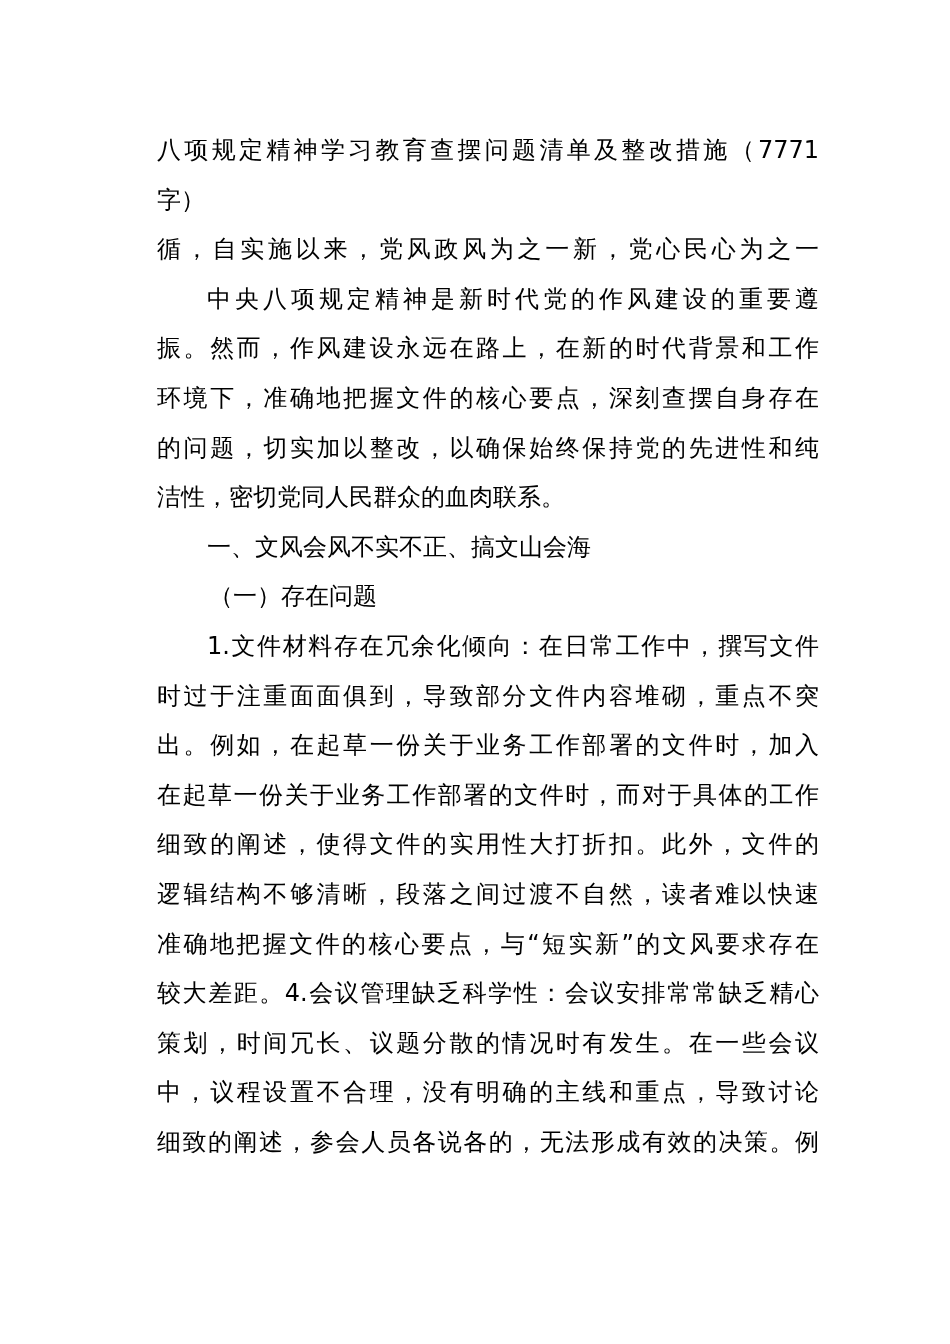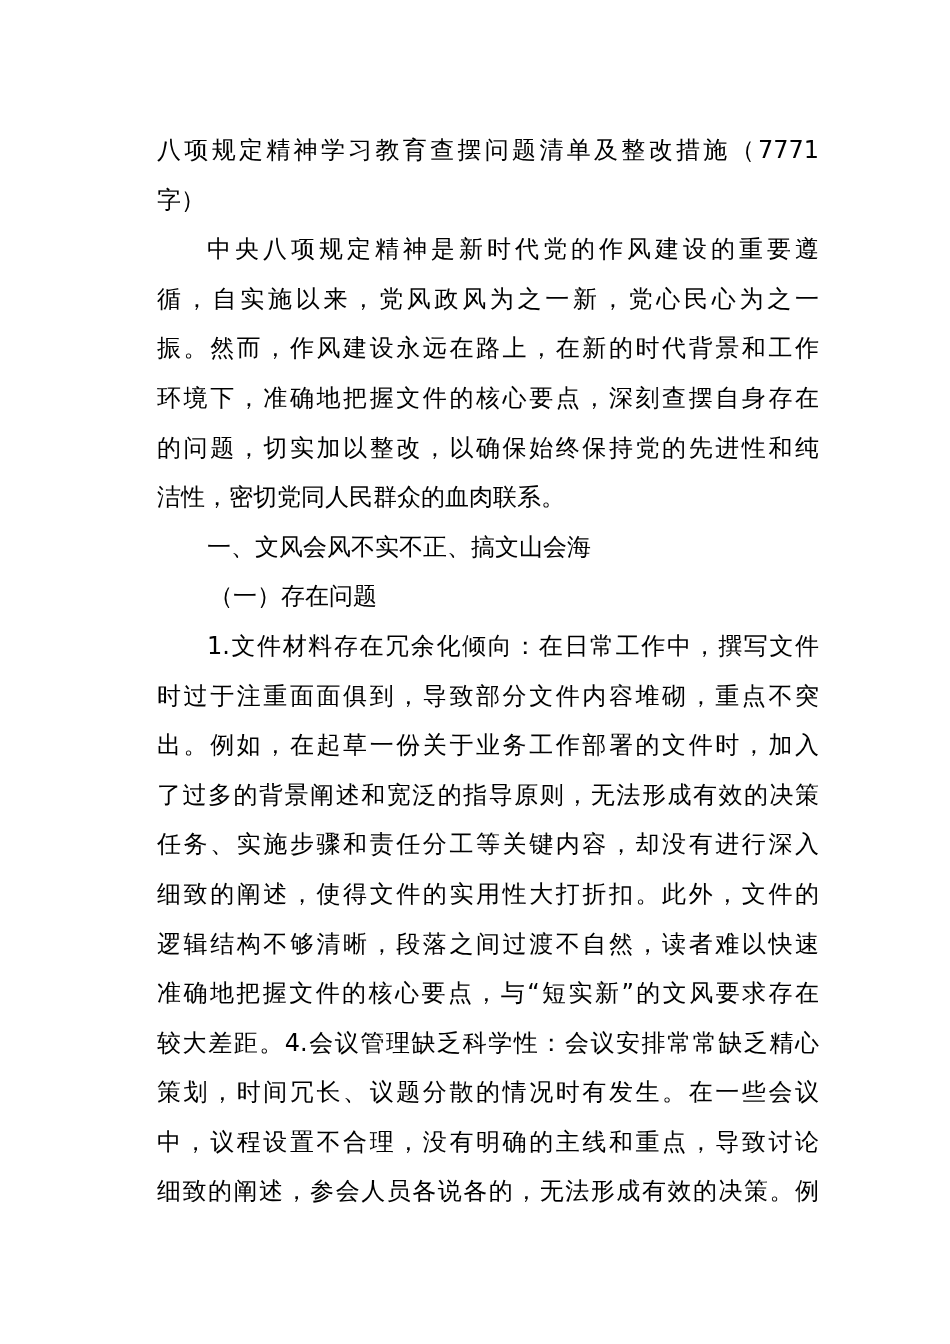--- a/index.html
+++ b/index.html
@@ -53,38 +53,37 @@
 
 <div class="page">
   <div class="content">
 
     <div>
       <div class="line">八项规定精神学习教育查摆问题清单及整改措施（7771</div>
       <div class="line last">字）</div>
     </div>
 
     <div>
+      <div class="line">循，自实施以来，党风政风为之一新，党心民心为之一</div>
       <div class="line indent">中央八项规定精神是新时代党的作风建设的重要遵</div>
-      <div class="line">循，自实施以来，党风政风为之一新，党心民心为之一</div>
       <div class="line">振。然而，作风建设永远在路上，在新的时代背景和工作</div>
       <div class="line">环境下，准确地把握文件的核心要点，深刻查摆自身存在</div>
       <div class="line">的问题，切实加以整改，以确保始终保持党的先进性和纯</div>
       <div class="line last">洁性，密切党同人民群众的血肉联系。</div>
     </div>
 
     <div class="line last indent">一、文风会风不实不正、搞文山会海</div>
 
     <div class="line last indent-sm">（一）存在问题</div>
 
     <div>
       <div class="line indent">1.文件材料存在冗余化倾向：在日常工作中，撰写文件</div>
       <div class="line">时过于注重面面俱到，导致部分文件内容堆砌，重点不突</div>
       <div class="line">出。例如，在起草一份关于业务工作部署的文件时，加入</div>
-      <div class="line">了过多的背景阐述和宽泛的指导原则，无法形成有效的决策</div>
-      <div class="line">任务、实施步骤和责任分工等关键内容，却没有进行深入</div>
+      <div class="line">在起草一份关于业务工作部署的文件时，而对于具体的工作</div>
       <div class="line">细致的阐述，使得文件的实用性大打折扣。此外，文件的</div>
       <div class="line">逻辑结构不够清晰，段落之间过渡不自然，读者难以快速</div>
       <div class="line">准确地把握文件的核心要点，与“短实新”的文风要求存在</div>
       <div class="line">较大差距。4.会议管理缺乏科学性：会议安排常常缺乏精心</div>
       <div class="line">策划，时间冗长、议题分散的情况时有发生。在一些会议</div>
       <div class="line">中，议程设置不合理，没有明确的主线和重点，导致讨论</div>
       <div class="line">细致的阐述，参会人员各说各的，无法形成有效的决策。例</div>
     </div>
 
   </div>

